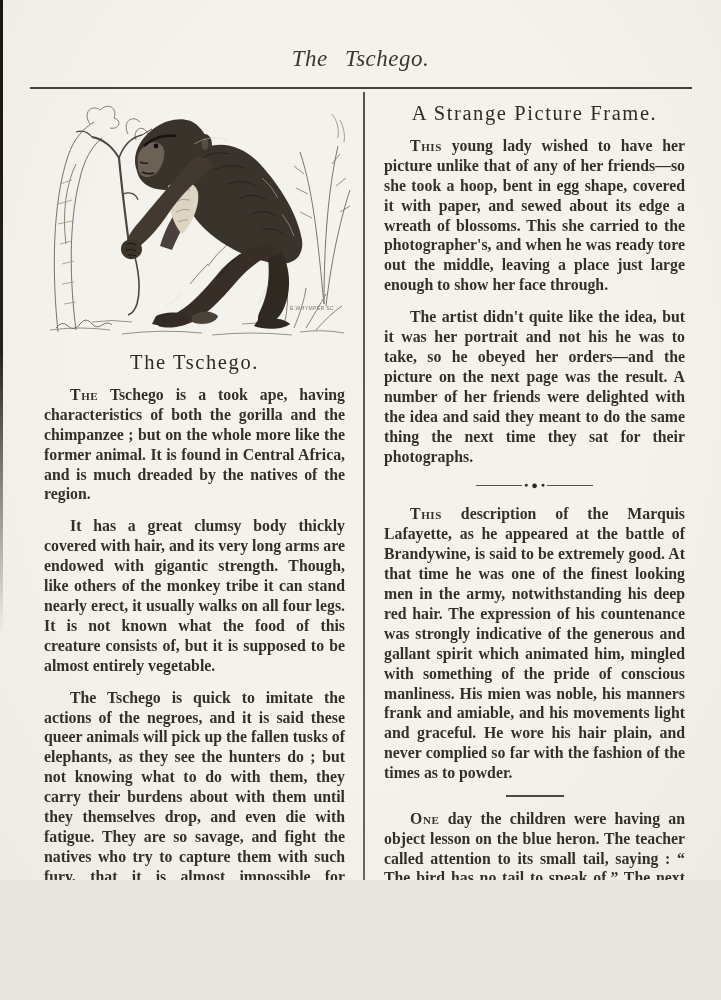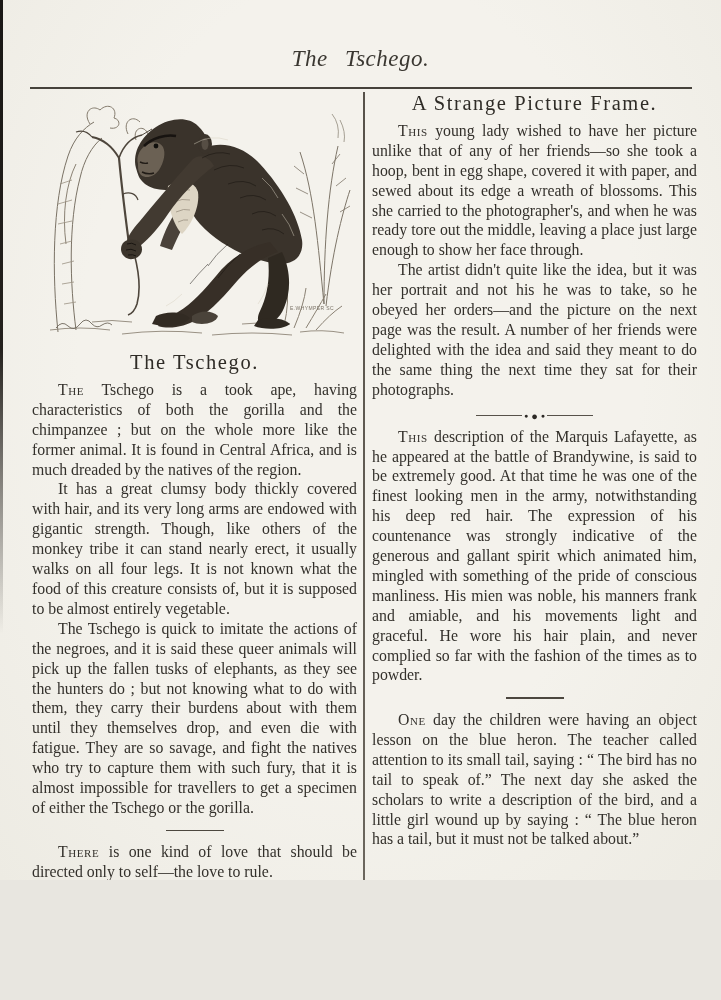--- a/index.html
+++ b/index.html
@@ -29,22 +29,22 @@
   .col {
     position:absolute; top:92px; width:325px;
     font-size:15.8px; line-height:19.9px; text-align:justify;
   }
   .col.left  { left:32px; }
   .col.right { left:372px; }
   .article-heading {
     font-weight:normal; font-size:20.5px; text-align:center;
     letter-spacing:1.6px; margin:11px 0 7px; color:#2f2c27;
   }
-  .col.right .article-heading.first { margin-top:2px; }
-  p.body-para { margin:0; text-indent:26px; }
+  .col.right .article-heading.first { margin-top:12px; }
+  p.body-para { margin:12px; text-indent:26px;font-weight:bold; }
   .lead { font-variant:small-caps; letter-spacing:0.6px; }
   .short-rule {
     width:58px; height:1.6px; background:#4c473f; margin:12px auto 11px auto;
   }
   .ornament {
     display:flex; align-items:center; justify-content:center;
     margin:9px 0 4px 0; height:14px;
   }
   .orn-line { width:46px; height:1.2px; background:#57524a; }
   .orn-dot { line-height:0; color:#2c2925; margin:0 1.5px; }

